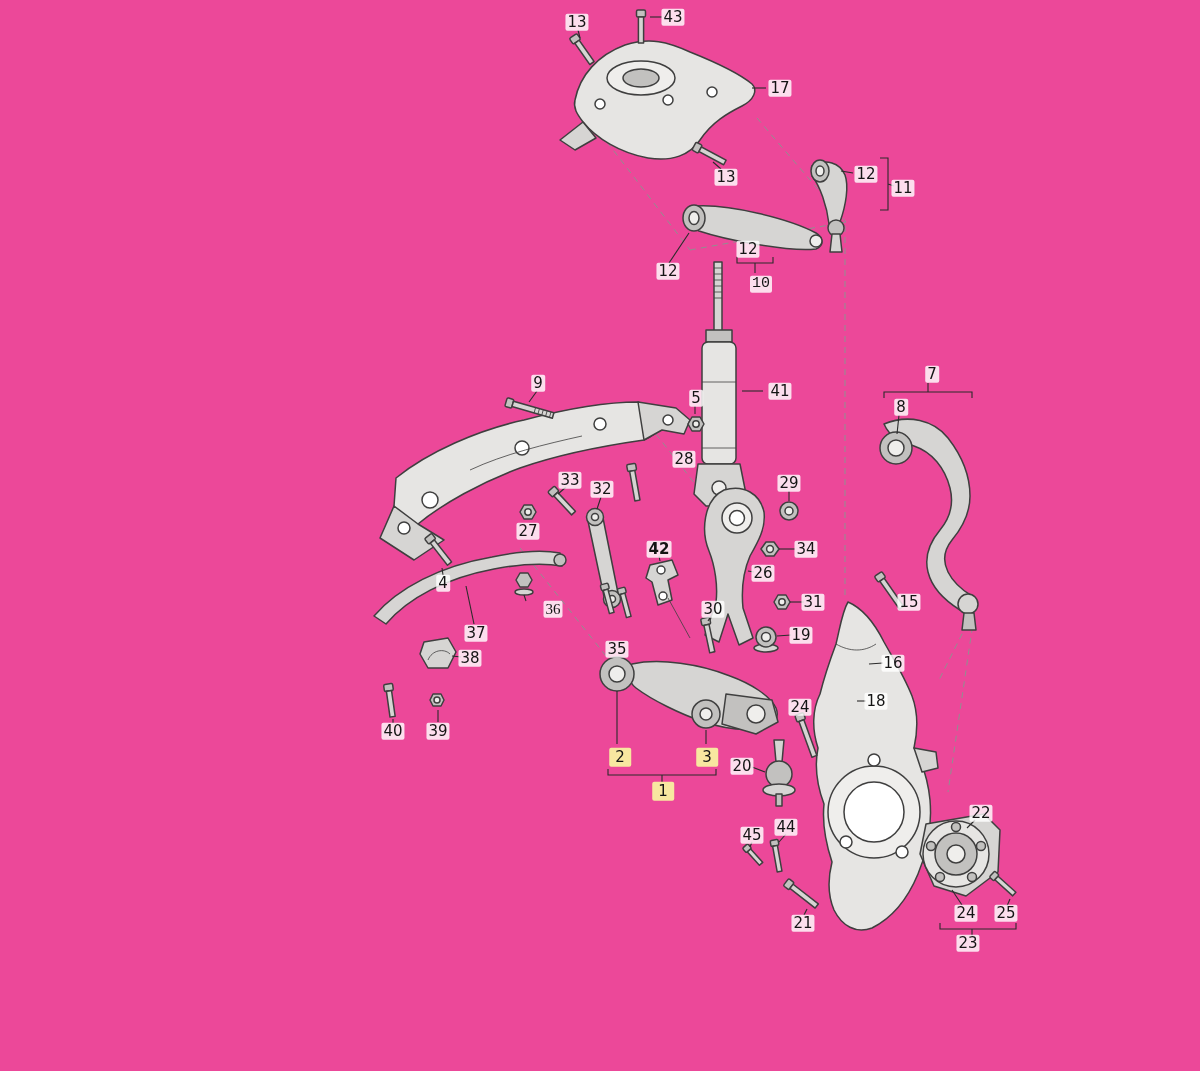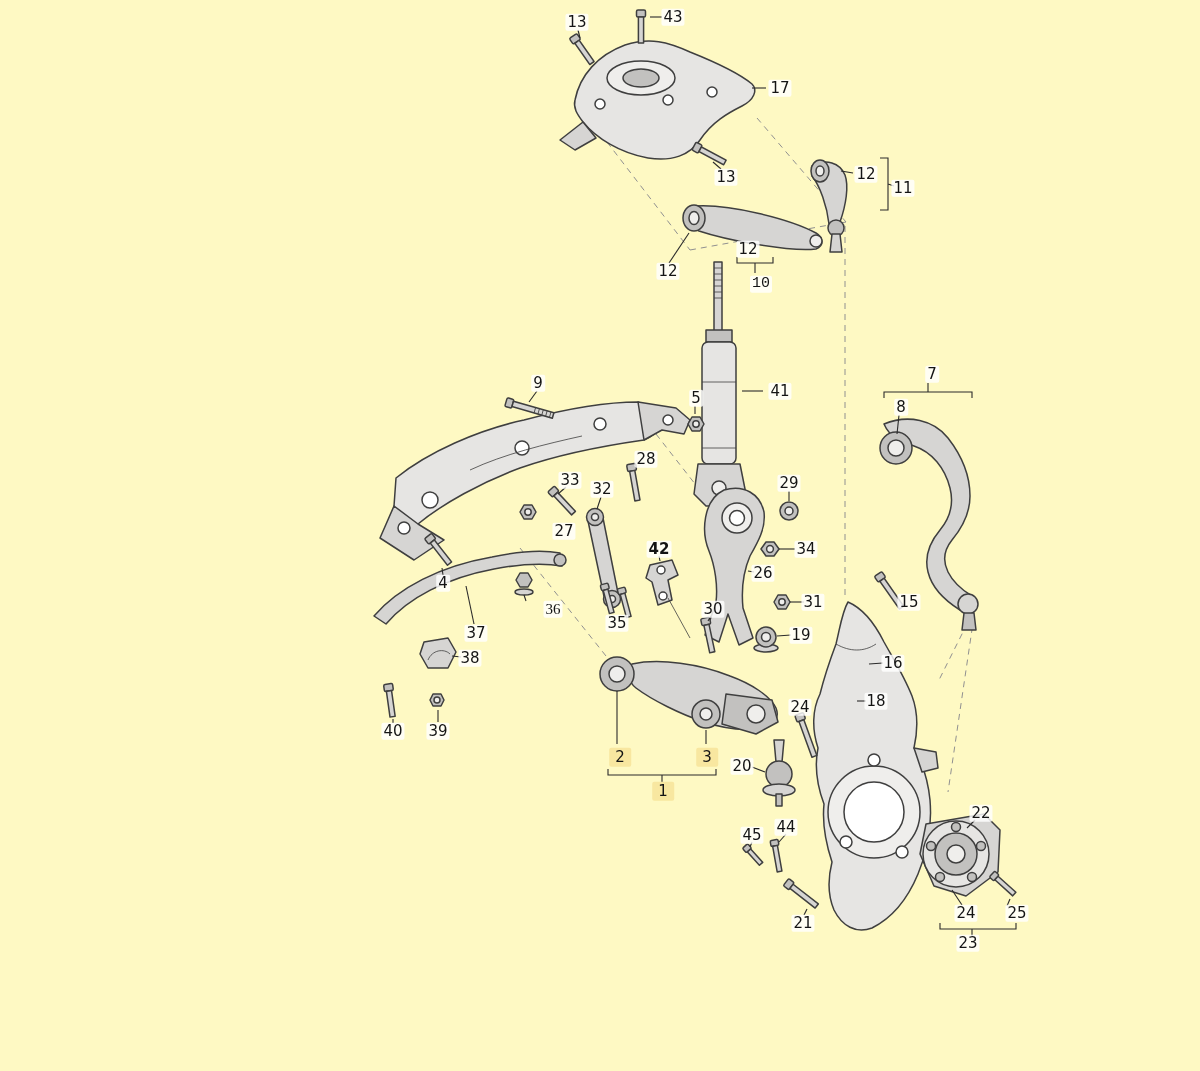--- a/index.html
+++ b/index.html
@@ -1,17 +1,17 @@
 <!DOCTYPE html>
 <html><head>
 <meta charset="utf-8">
 <style>
   html,body{margin:0;padding:0;background:#ffffff;}
   .stage{
-    position:relative;width:1200px;height:1071px;background:#fef9c3;
+    position:relative;width:1200px;height:1071px;background:#ec4899;
     font-family:"DejaVu Sans","Liberation Sans",sans-serif;overflow:hidden;
   }
   .stage svg{position:absolute;left:0;top:0;}
   .callout{
     position:absolute;transform:translate(-50%,-50%);
     font-size:15px;line-height:1.1;color:#141414;
     background:rgba(255,255,255,.82);padding:0 2px;border-radius:2px;
     user-select:none;white-space:nowrap;
   }
   .callout.hl{background:#f8e7a0;padding:1px 6px;}
@@ -317,48 +317,48 @@
       <div class="callout" style="left: 866px; top: 174px;">12</div>
       <div class="callout" style="left: 903px; top: 188px; text-align: right;">11</div>
       <div class="callout" style="left: 668px; top: 271px;">12</div>
       <div class="callout" style="left: 748px; top: 249px;">12</div>
       <div class="callout" style="left: 761px; top: 284px; font-family: Liberation Mono, monospace;">10</div>
       <div class="callout" style="left: 780px; top: 391px;">41</div>
       <div class="callout" style="left: 538px; top: 383px;">9</div>
       <div class="callout" style="left: 696px; top: 398px;">5</div>
       <div class="callout" style="left: 932px; top: 374px;">7</div>
       <div class="callout" style="left: 901px; top: 407px;">8</div>
-      <div class="callout" style="left: 646px; top: 459px;">28</div>
+      <div class="callout" style="left: 684px; top: 459px;">28</div>
       <div class="callout" style="left: 570px; top: 480px;">33</div>
       <div class="callout" style="left: 602px; top: 489px;">32</div>
       <div class="callout" style="left: 789px; top: 483px;">29</div>
-      <div class="callout" style="left: 528px; top: 531px; margin-left: 36px;">27</div>
+      <div class="callout" style="left: 528px; top: 531px;">27</div>
       <div class="callout" style="left: 806px; top: 549px;">34</div>
       <div class="callout" style="left: 659px; top: 549px; font-weight: bold;">42</div>
       <div class="callout" style="left: 763px; top: 573px; text-align: center;">26</div>
       <div class="callout" style="left: 813px; top: 602px;">31</div>
       <div class="callout" style="left: 909px; top: 602px;">15</div>
       <div class="callout" style="left: 713px; top: 609px;">30</div>
       <div class="callout" style="left: 443px; top: 583px;">4</div>
       <div class="callout" style="left: 553px; top: 609px; font-family: Liberation Serif, serif;">36</div>
-      <div class="callout" style="left: 617px; top: 623px; text-align: right;">35</div>
+      <div class="callout" style="left: 617px; top: 649px; text-align: right;">35</div>
       <div class="callout" style="left: 801px; top: 635px;">19</div>
       <div class="callout" style="left: 476px; top: 633px; text-align: center;">37</div>
       <div class="callout" style="left: 470px; top: 658px;">38</div>
       <div class="callout" style="left: 893px; top: 663px;">16</div>
       <div class="callout" style="left: 876px; top: 701px;">18</div>
       <div class="callout" style="left: 393px; top: 731px;">40</div>
       <div class="callout" style="left: 438px; top: 731px;">39</div>
       <div class="callout" style="left: 800px; top: 707px;">24</div>
       <div class="callout hl" style="left: 620px; top: 757px;">2</div>
       <div class="callout hl" style="left: 707px; top: 757px;">3</div>
       <div class="callout" style="left: 742px; top: 766px; text-align: right;">20</div>
       <div class="callout hl" style="left: 663px; top: 791px;">1</div>
       <div class="callout" style="left: 981px; top: 813px;">22</div>
       <div class="callout" style="left: 786px; top: 827px;">44</div>
       <div class="callout" style="left: 752px; top: 835px;">45</div>
       <div class="callout" style="left: 803px; top: 923px;">21</div>
       <div class="callout" style="left: 966px; top: 913px;">24</div>
-      <div class="callout" style="left: 1006px; top: 913px; margin-left: 11px;">25</div>
+      <div class="callout" style="left: 1006px; top: 913px;">25</div>
       <div class="callout" style="left: 968px; top: 943px;">23</div>
     </div>
 
 </div>
 
 </body></html>

